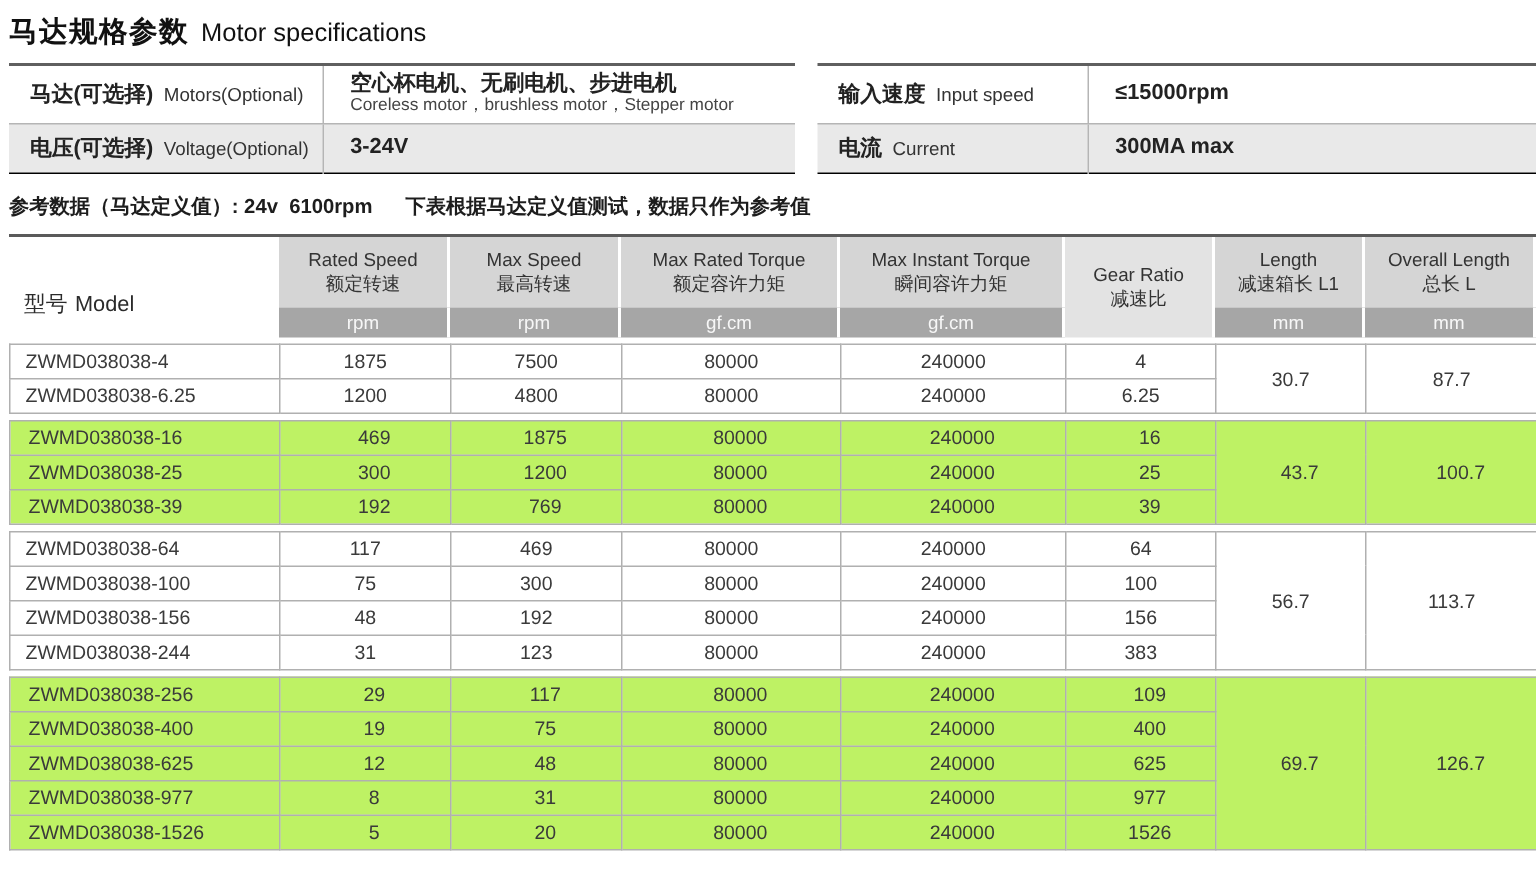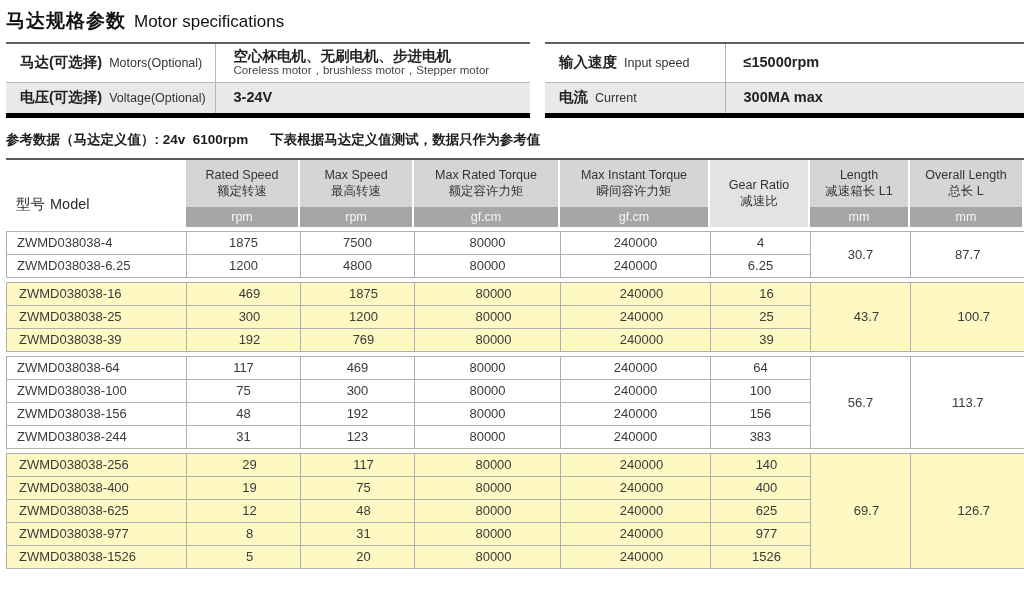--- a/index.html
+++ b/index.html
@@ -11,21 +11,21 @@
   }
   .page { width:1024px; height:590px; padding:6px 0 0 6px; background:#fff; }
 
   
   .title { display:flex; align-items:baseline; margin-top:2px;text-align:center; }
   .title .zh { font-size:19px; font-weight:bold; color:#111; letter-spacing:1px; }
   .title .en { font-size:17px; font-weight:normal; color:#111; margin-left:8px; }
 
   
   .top-row { display:flex; margin-top:8px; }
-  table.mini { border-collapse:collapse; table-layout:fixed; border-top:2px solid #5f5f5f; border-bottom:5px solid #000000; }
+  table.mini { border-collapse:collapse; table-layout:fixed; border-top:2px solid #5f5f5f; border-bottom:1px solid #000000; }
   table.mini.left  { width:524px; }
   table.mini.right { width:479px; margin-left:15px; }
   .mini td { border-bottom:1px solid #b5b5b5; vertical-align:middle; }
   .mini tr:last-child td { border-bottom:none; }
   .mini tr.alt { background:#e9e9e9; }
   .mini .lab { padding-left:14px; }
   .mini .val { border-left:1px solid #b5b5b5; padding-left:18px; }
   .mini .r1 { height:39px; }
   .mini .r2 { height:33px; }
   .lab .zl { font-size:14.5px; font-weight:bold; color:#222; }
@@ -46,21 +46,21 @@
   .hcell { background:#d5d5d5; color:#333; text-align:center; height:47px; vertical-align:middle; padding:3px 0; }
   .hcell .en { font-size:12.5px; line-height:1.3; }
   .hcell .zh { font-size:12.5px; line-height:1.3; }
   .gear-h { background:#e3e3e3; }
   td.unit { background:#a6a6a6; color:#f7f7f7; text-align:center; font-size:12.5px; height:20px; vertical-align:middle; }
 
   table.grp { border-collapse:collapse; table-layout:fixed; width:1018px; margin-top:4px; }
   table.grp td { border:1px solid #b0b0b0; height:23px; text-align:center; font-size:13px; color:#3a3a3a; vertical-align:middle; }
   table.grp td.model { text-align:left; padding-left:10px; }
   table.grp td.last { border-right:none;margin-left:44px; }
-  table.grp.shade td { background:#fef9c3;padding-left:12px; }
+  table.grp.shade td { background:#bef264;padding-left:12px; }
   table.grp td.merged { font-size:13px; }
 </style>
 </head>
 <body>
 
 <div class="page">
 
   <div class="title">
     <span class="zh">马达规格参数</span>
     <span class="en">Motor specifications</span>
@@ -310,21 +310,21 @@
             <col style="width:100px">
             <col style="width:114px">
           </colgroup>
           <tbody>
             <tr>
               <td class="model">ZWMD038038-256</td>
               <td>29</td>
               <td>117</td>
               <td>80000</td>
               <td>240000</td>
-              <td>140</td>
+              <td>109</td>
               <td class="merged" rowspan="5">69.7</td>
               <td class="merged last" rowspan="5">126.7</td>
             </tr>
             <tr>
               <td class="model">ZWMD038038-400</td>
               <td>19</td>
               <td>75</td>
               <td>80000</td>
               <td>240000</td>
               <td>400</td>

